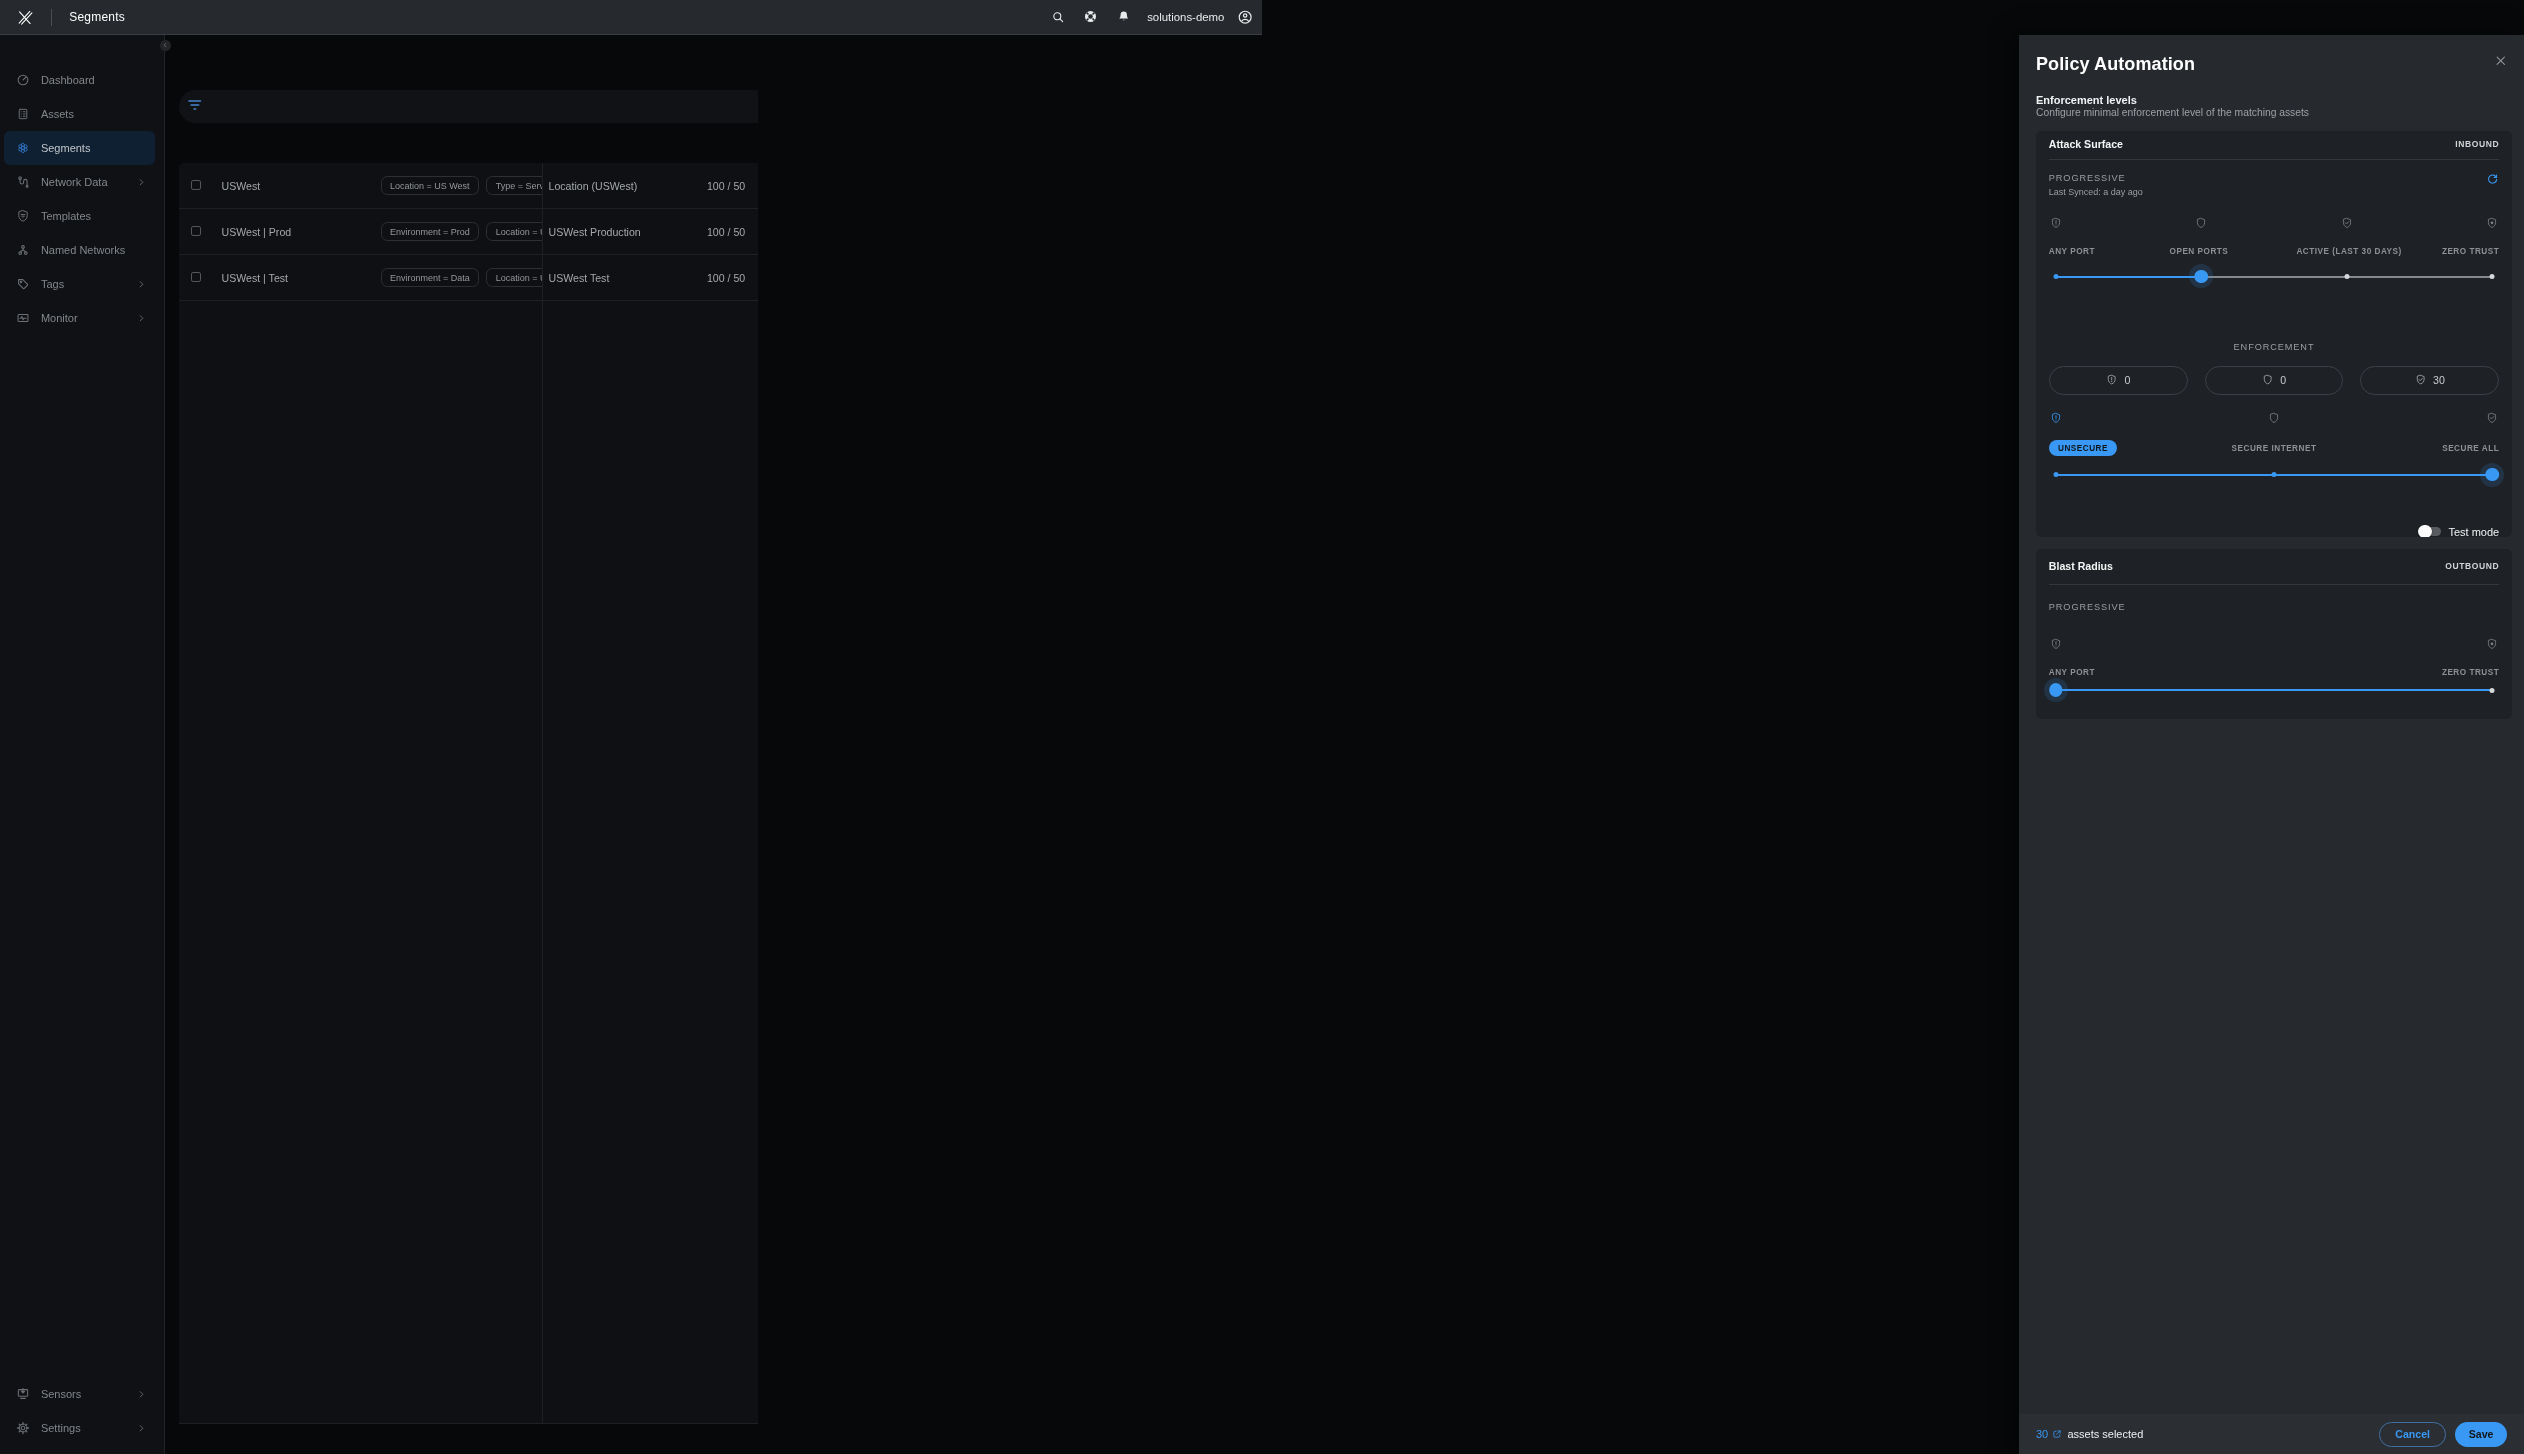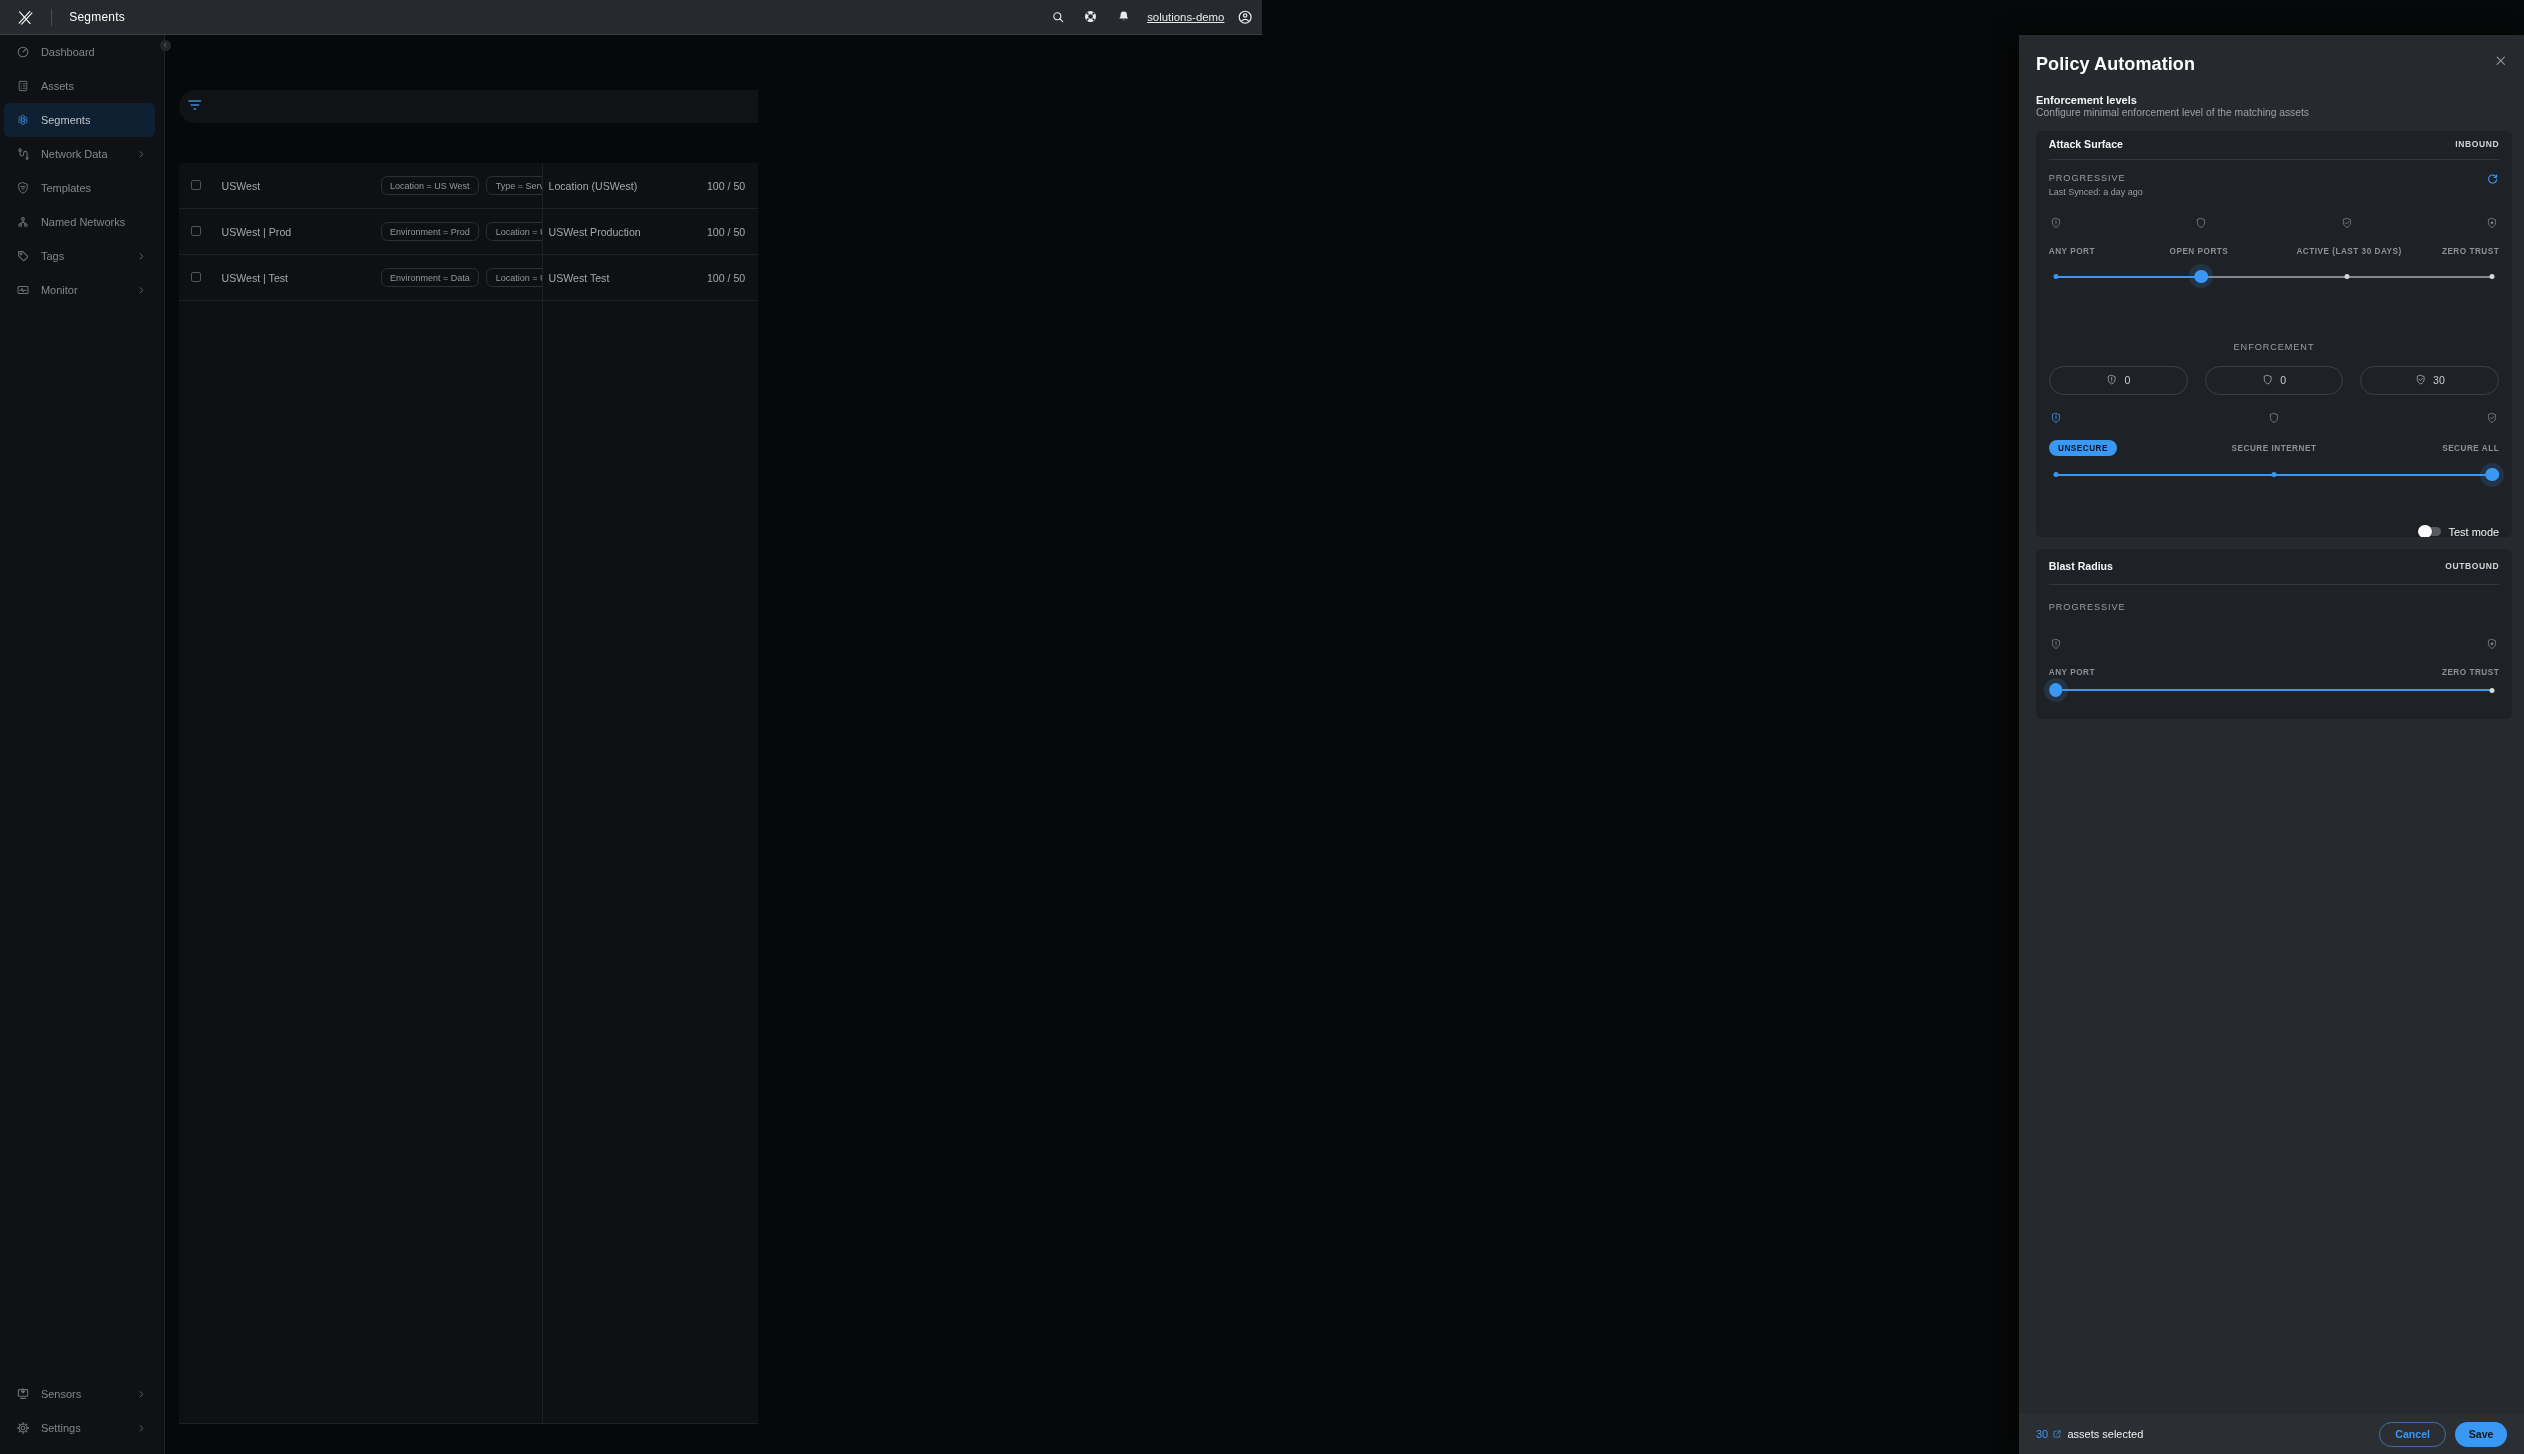--- a/index.html
+++ b/index.html
@@ -11,27 +11,27 @@
   
   .topbar { position:absolute; top:0; left:0; width:1262px; height:35px;
     background:#26292d; border-bottom:0.7px solid #3a3d42; display:flex; align-items:center; z-index:10; }
   .logo { width:17px; height:17px; margin-left:15.6px; color:#fff; }
   .tb-divider { width:0.7px; height:17px; background:#4a4d52; margin-left:18px; }
   .tb-title { color:#ffffff; font-size:12px; font-weight:400; margin-left:18px; letter-spacing:0.2px; }
   .tb-right { margin-left:auto; display:flex; align-items:center; padding-right:8.5px; color:#e9eaeb; }
   .tb-icon { width:14px; height:14px; margin-left:18.5px; color:#e9eaeb; cursor:pointer; }
   .tb-icon.help { width:15px; height:15px; }
   .tb-icon.bell { width:13.5px; height:13.5px; }
-  .tb-account { color:#e9eaeb; font-size:11.4px; margin-left:17px;text-decoration:underline; }
+  .tb-account { color:#e9eaeb; font-size:11.4px; margin-left:17px; }
   .tb-avatar { width:16.3px; height:16.3px; margin-left:12.8px; }
 
   
   .sidebar { position:absolute; top:35px; left:0; width:165px; bottom:0;
     background:#0f1114; border-right:0.7px solid #202328; z-index:2; }
-  .side-list { padding-top:0; }
+  .side-list { padding-top:28px; }
   .side-bottom { position:absolute; bottom:9.2px; left:0; right:0; }
   .side-item { height:34px; margin:0 9.2px 0 4.3px; border-radius:5.7px; display:flex; align-items:center;
     padding:0 8.5px 0 12px; cursor:pointer; }
   .side-item .si-icon { width:14px; height:14px; color:#6c7074; flex:none; }
   .side-item .si-label { margin-left:10.6px; font-size:11px; color:#83878b; flex:1; white-space:nowrap; }
   .side-item .si-chev { width:10.6px; height:10.6px; color:#6c7074; flex:none; }
   .side-item.selected { background:#0f2033; }
   .side-item.selected .si-icon { color:#3076c4; }
   .side-item.selected .si-label { color:#c2c5c8; }
   .collapse-btn { position:absolute; left:160px; top:40px; width:10.6px; height:10.6px; border-radius:50%;

